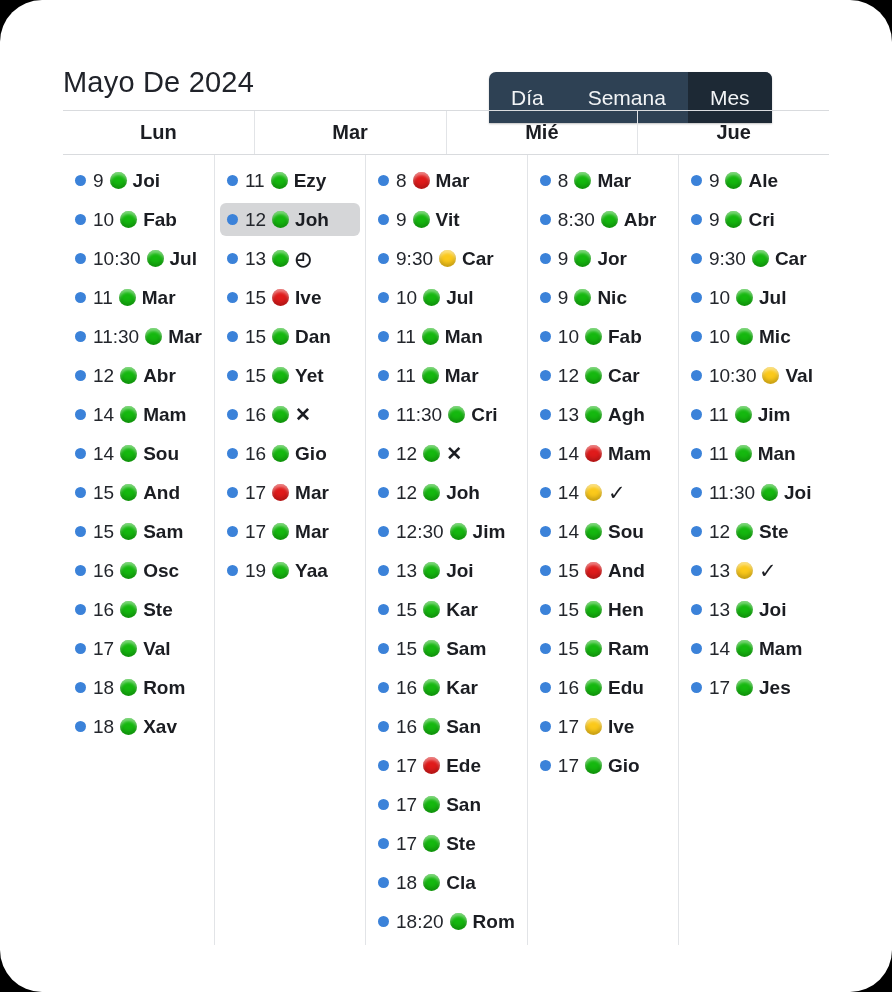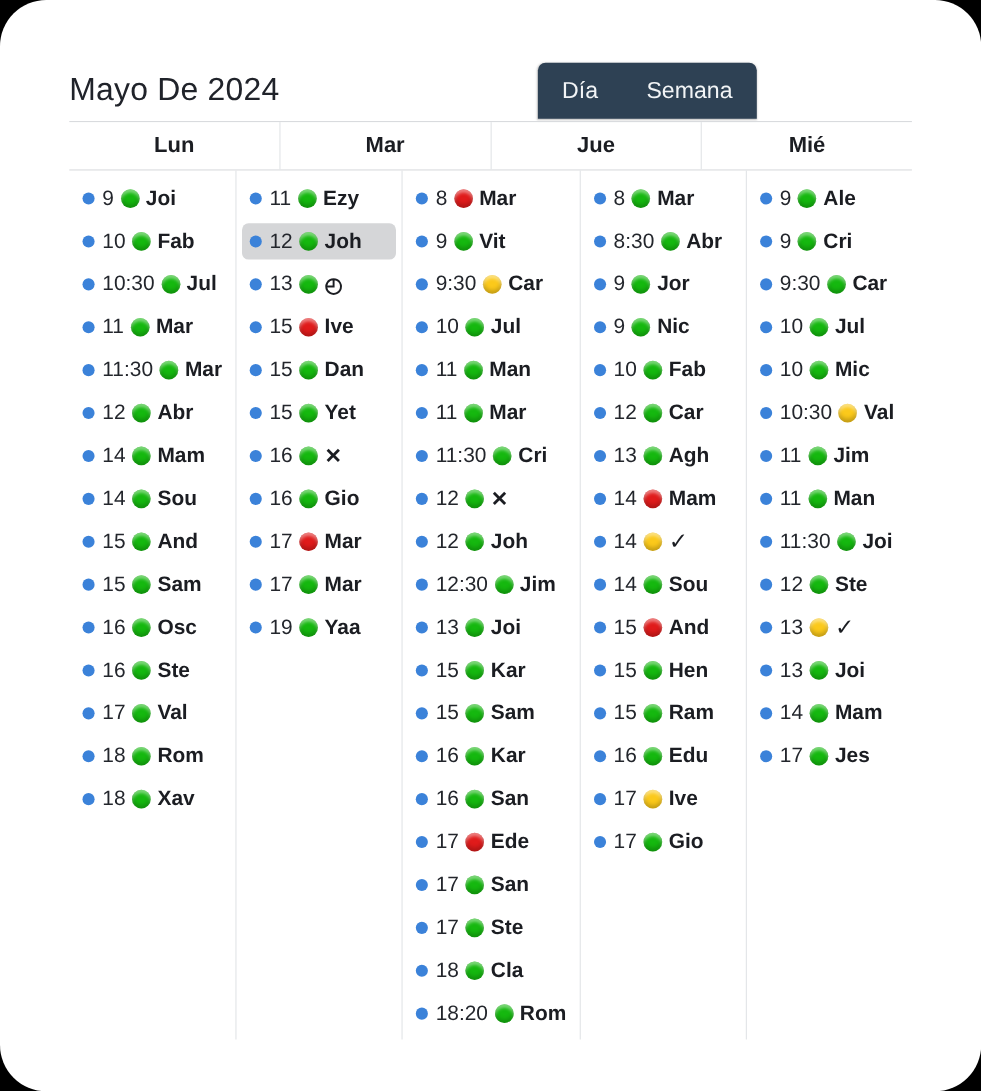--- a/index.html
+++ b/index.html
@@ -37,21 +37,21 @@
     font-size: 29px;
     font-weight: 400;
     color: #20232a;
     letter-spacing: 0.2px;
     white-space: nowrap;
   }
 
   .view-switch {
     position: absolute;
     left: 489px;
-    top: 57px;
+    top: 72px;
     height: 51px;
     display: flex;
     background: #2e4154;
     border-radius: 7px 7px 0 0;
     overflow: hidden;
     box-shadow: 0 1px 2px rgba(0,0,0,0.25);
   }
 
   .view-switch .seg {
     display: flex;
@@ -168,29 +168,30 @@
 <body>
 
 <div class="app-card">
 
   <div class="header">
     <div class="page-title">Mayo De 2024</div>
 
     <div class="view-switch">
         <button class="seg">Día</button>
         <button class="seg">Semana</button>
+        <button class="seg active">Mes</button>
       </div>
   </div>
 
   <div class="calendar">
     <div class="cal-head">
         <div class="hcell">Lun</div>
         <div class="hcell">Mar</div>
+        <div class="hcell">Mié</div>
         <div class="hcell">Jue</div>
-        <div class="hcell">Mié</div>
       </div>
     <div class="cal-body">
         <div class="day-col">
           <div class="event">
             <span class="ev-bullet"></span>
             <span class="ev-time">9</span>
             <span class="ev-dot green"></span>
             <span class="ev-name">Joi</span>
           </div>
           <div class="event">

